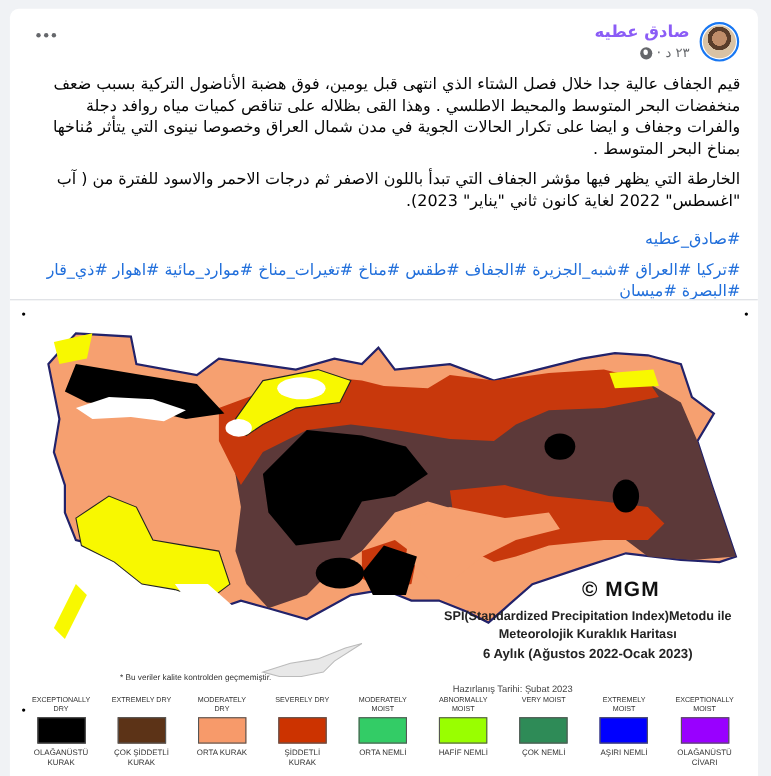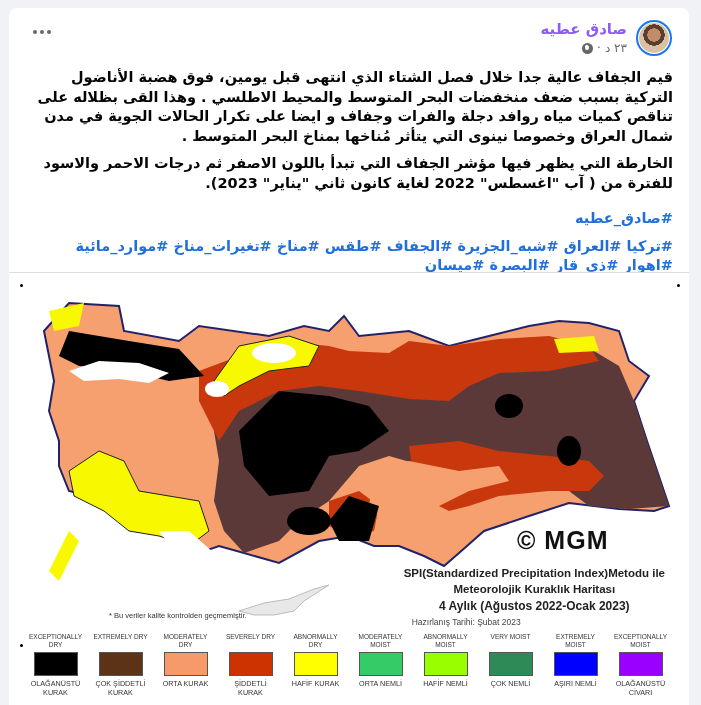--- a/index.html
+++ b/index.html
@@ -8,30 +8,30 @@
   .header { position:absolute; top:0; left:0; right:0; height:52px; }
   .avatar { position:absolute; right:17px; top:12px; width:36px; height:36px; border-radius:50%; border:2px solid #1877f2; padding:1px; box-sizing:border-box; }
   .avatar-inner { width:100%; height:100%; border-radius:50%; background:radial-gradient(circle at 50% 40%, #c08d6a 0 28%, #5a3d2b 29% 45%, #d9c2a4 46% 100%); }
   .name { position:absolute; right:62px; top:12px; font-size:15px; font-weight:bold; color:#8b5cf6; direction:rtl; }
   .meta { position:absolute; right:62px; top:33px; font-size:12px; color:#65676b; direction:rtl; display:flex; align-items:center; gap:4px; }
   .globe { width:11px; height:11px; border-radius:50%; background:#65676b; display:inline-block; position:relative; }
   .globe::after { content:""; position:absolute; left:3px; top:2px; width:4px; height:5px; background:#fff; border-radius:40% 60% 50% 50%; }
   .more { position:absolute; left:24px; top:22px; display:flex; gap:3px; cursor:pointer; }
   .more span { width:4px; height:4px; border-radius:50%; background:#65676b; }
   .text { position:absolute; top:60px; left:20px; right:16px; direction:rtl; text-align:right; font-size:14.5px; line-height:19.5px; color:#050505; }
-  .text p { margin:0 0 8px 0;font-weight:bold; }
+  .text p { margin:0 0 8px 0; }
   .tag { color:#216fdb; cursor:pointer; }
   .image { position:absolute; left:0; right:0; top:264px; height:440px; border-top:1px solid #dadde1; background:#fff; overflow:hidden; }
   .map { position:absolute; left:20px; top:18px; width:652px; height:300px; }
   .legend-title { position:absolute; right:24px; top:282px; text-align:center; font-family:"Liberation Sans",sans-serif; font-weight:bold; color:#222; }
-  .lt1 { font-size:11.5px;margin-top:12px; }
+  .lt1 { font-size:11.5px; }
   .lt2 { font-size:11.5px; margin-top:4px; }
   .lt3 { font-size:12px; margin-top:4px; }
-  .lt4 { font-size:8.5px; font-weight:normal; margin-top:4px; color:#444; text-align:left; padding-left:8px;}
-  .mgm { position:absolute; left:508px; top:253px; font-family:"Liberation Sans",sans-serif; font-weight:bold; font-size:25px; letter-spacing:1px; color:#111; }
+  .lt4 { font-size:8.5px; font-weight:normal; margin-top:20px; color:#444; text-align:left; padding-left:8px;}
+  .mgm { position:absolute; left:520px; top:253px; font-family:"Liberation Sans",sans-serif; font-weight:bold; font-size:19px; letter-spacing:1px; color:#111; }
   .note { position:absolute; left:100px; top:338px; font-size:7.5px; color:#333; font-family:Liberation Sans, sans-serif; }
   .cyprus { position:absolute; left:225px; top:308px; width:100px; height:40px; }
   .legend { position:absolute; left:18px; top:360px; width:642px; display:flex; justify-content:space-between; border-bottom:1px solid #555; padding-bottom:17px; }
   .li { width:57px; text-align:center; font-family:"Liberation Sans",sans-serif; color:#333; }
   .li .en { font-size:6.5px; line-height:8px; height:17px; }
   .li .sw { width:42px; height:22px; margin:2px auto 3px; border:1px solid #555; }
   .li .tr { font-size:7.2px; line-height:9px; }
   .dot { position:absolute; width:3px; height:3px; background:#000; border-radius:50%; }
 </style>
 </head>
@@ -111,21 +111,21 @@
     </svg>
 
     <svg class="cyprus" viewBox="0 0 100 40">
       <path d="M5,30 L30,22 L55,18 L80,8 L95,4 L70,20 L60,30 L40,34 L20,34 Z" fill="#e8e8e8" stroke="#bbb" stroke-width="1"></path>
     </svg>
 
     <div class="mgm">© MGM</div>
     <div class="legend-title">
       <div class="lt1">SPI(Standardized Precipitation Index)Metodu ile</div>
       <div class="lt2">Meteorolojik Kuraklık Haritası</div>
-      <div class="lt3">4 Aylık (Ağustos 2022-Ocak 2023)</div>
+      <div class="lt3">6 Aylık (Ağustos 2022-Ocak 2023)</div>
       <div class="lt4">Hazırlanış Tarihi: Şubat 2023</div>
     </div>
     <div class="note">* Bu veriler kalite kontrolden geçmemiştir.</div>
 
     <div class="legend">
       <div class="li">
           <div class="en">EXCEPTIONALLY DRY</div>
           <div class="sw" style="background:#000000"></div>
           <div class="tr">OLAĞANÜSTÜ KURAK</div>
         </div>
@@ -136,25 +136,20 @@
         </div>
       <div class="li">
           <div class="en">MODERATELY DRY</div>
           <div class="sw" style="background:#f79a6a"></div>
           <div class="tr">ORTA KURAK</div>
         </div>
       <div class="li">
           <div class="en">SEVERELY DRY</div>
           <div class="sw" style="background:#cc3300"></div>
           <div class="tr">ŞİDDETLİ KURAK</div>
-        </div>
-      <div class="li">
-          <div class="en">ABNORMALLY DRY</div>
-          <div class="sw" style="background:#ffff00"></div>
-          <div class="tr">HAFİF KURAK</div>
         </div>
       <div class="li">
           <div class="en">MODERATELY MOIST</div>
           <div class="sw" style="background:#33cc66"></div>
           <div class="tr">ORTA NEMLİ</div>
         </div>
       <div class="li">
           <div class="en">ABNORMALLY MOIST</div>
           <div class="sw" style="background:#99ff00"></div>
           <div class="tr">HAFİF NEMLİ</div>

